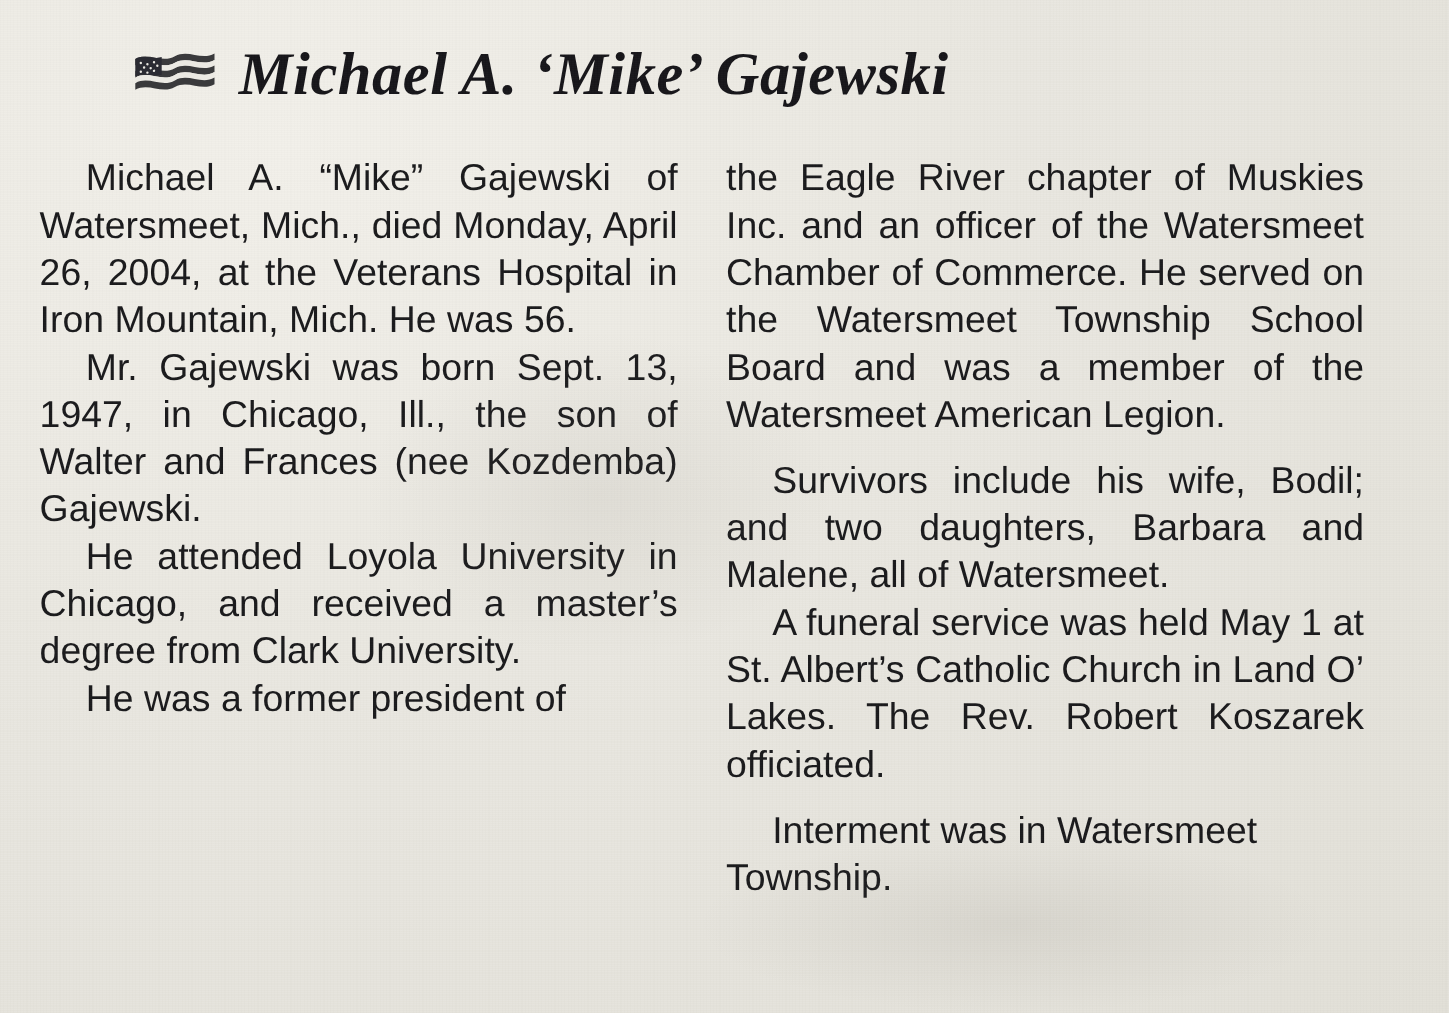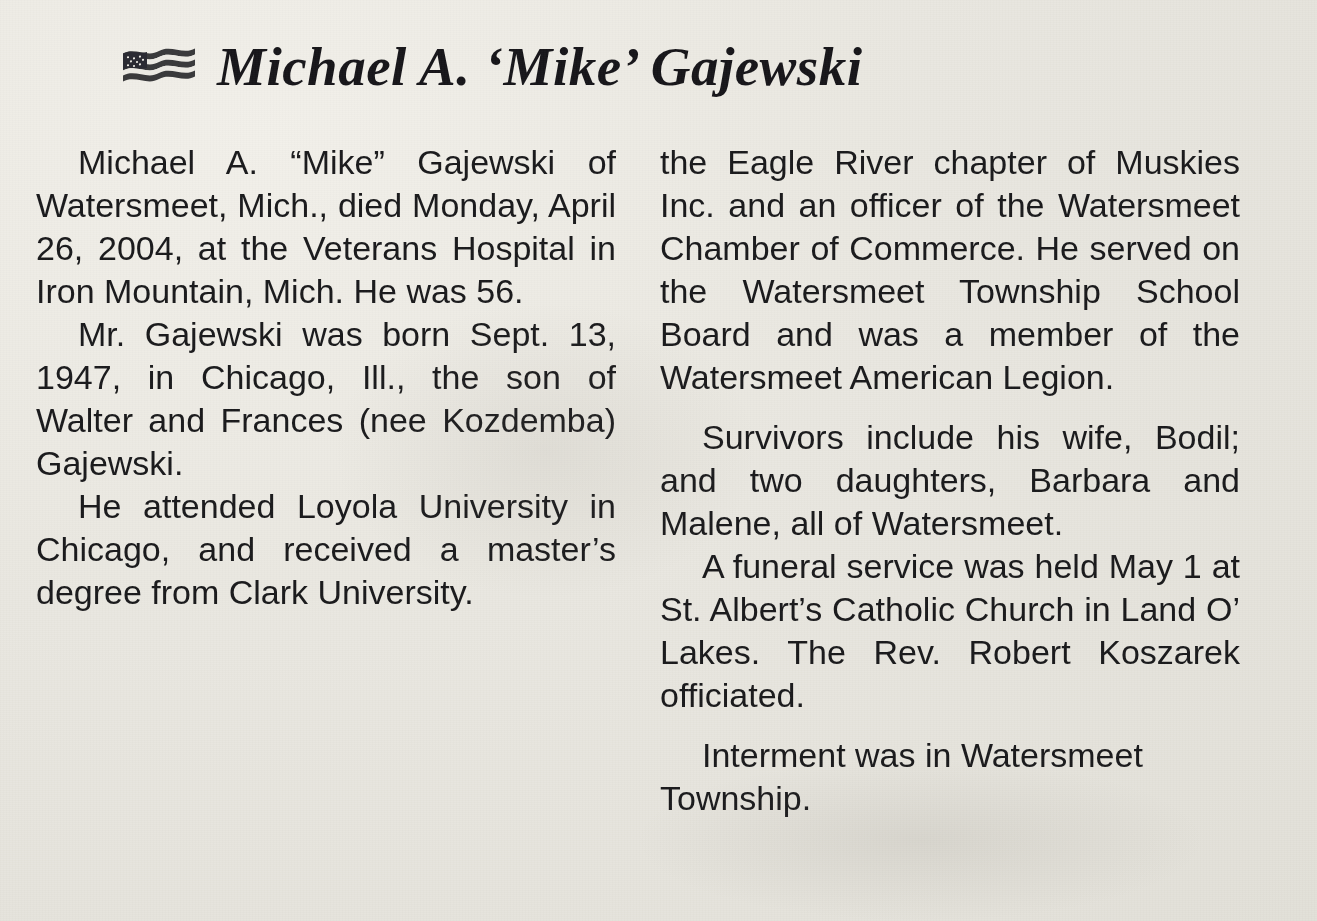--- a/index.html
+++ b/index.html
@@ -130,20 +130,21 @@
       </svg>
     </span>
     <h1 class="headline-title">Michael A. ‘Mike’ Gajewski</h1>
   </div>
 
   <div class="columns">
     <div class="col">
       <p>Michael A. “Mike” Gajewski of Watersmeet, Mich., died Monday, April 26, 2004, at the Veterans Hospital in Iron Mountain, Mich. He was 56.</p>
       <p>Mr. Gajewski was born Sept. 13, 1947, in Chicago, Ill., the son of Walter and Frances (nee Kozdemba) Gajewski.</p>
       <p>He attended Loyola University in Chicago, and received a master’s degree from Clark University.</p>
+      <p class="last-of-col">He was a former president of</p>
     </div>
     <div class="col">
       <p style="text-indent:0">the Eagle River chapter of Muskies Inc. and an officer of the Watersmeet Chamber of Commerce. He served on the Watersmeet Township School Board and was a member of the Watersmeet American Legion.</p>
       <p class="spaced">Survivors include his wife, Bodil; and two daughters, Barbara and Malene, all of Watersmeet.</p>
       <p>A funeral service was held May 1 at St. Albert’s Catholic Church in Land O’ Lakes. The Rev. Robert Koszarek officiated.</p>
       <p class="spaced last-of-col">Interment was in Watersmeet Township.</p>
     </div>
   </div>
 </div>
 

